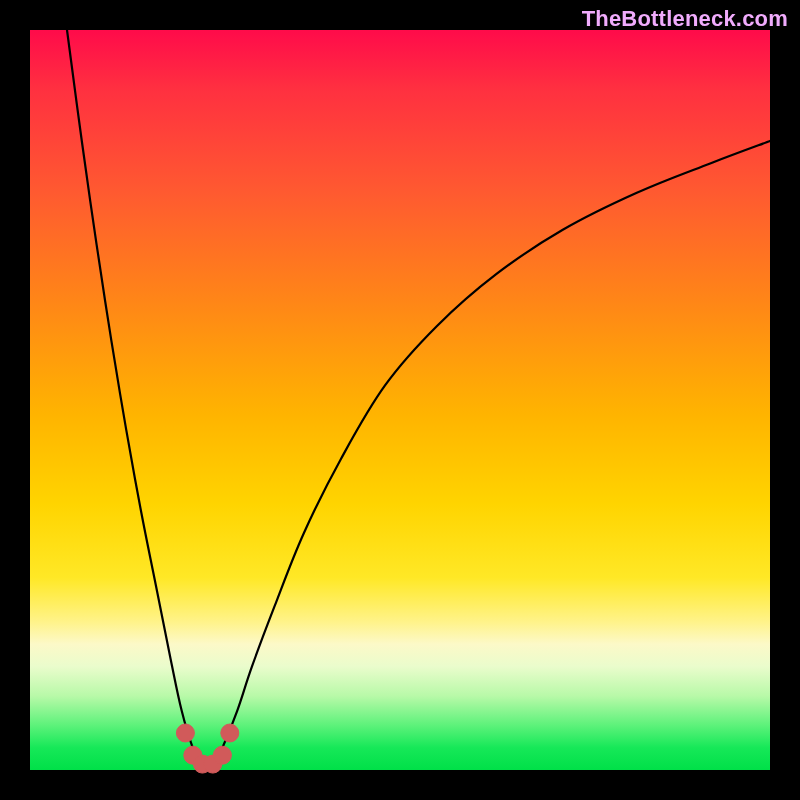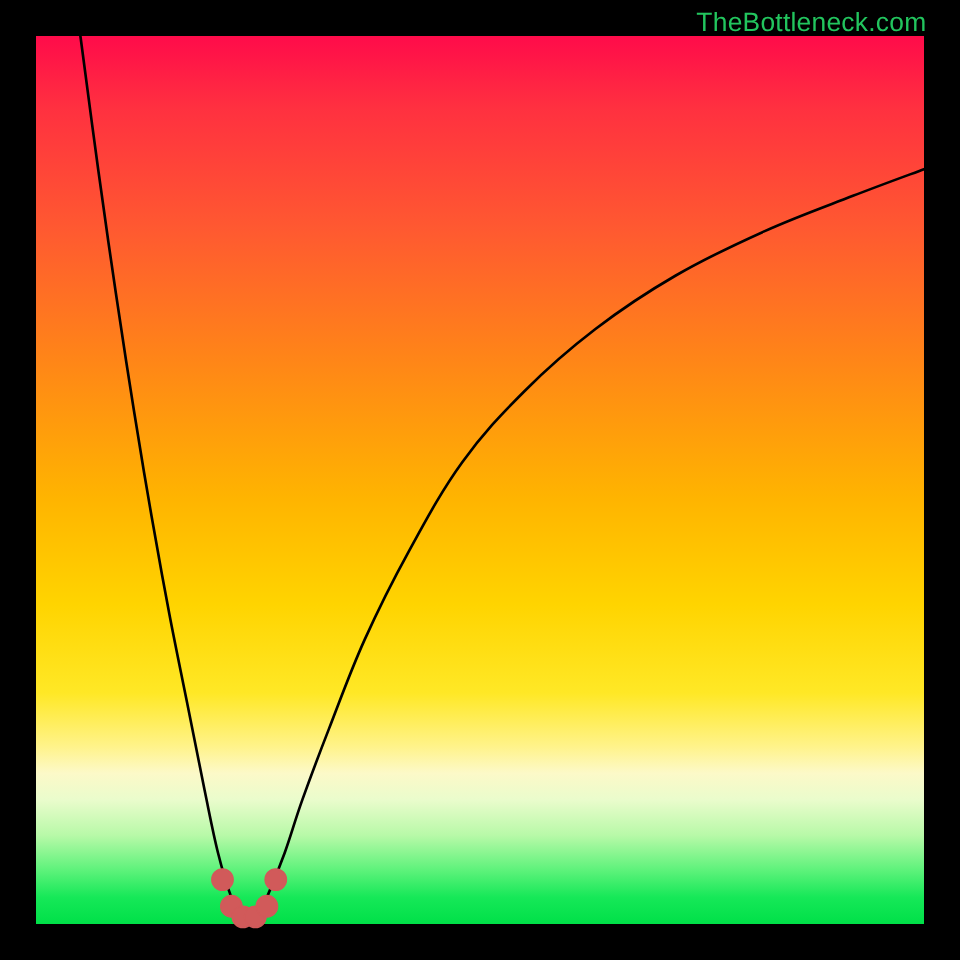--- a/index.html
+++ b/index.html
@@ -30,24 +30,24 @@
       #eafccc 86%,
       #b8f9a8 90%,
       #5cf27a 94%,
       #16e858 97%,
       #00e048 100%
     );
   }
   .watermark {
     position: absolute;
     top: 6px;
-    right: 28px;
-    color: #22c55e;
+    right: 12px;
+    color: #f0abfc;
     font-size: 22px;
-    font-weight: 400;
+    font-weight: 700;
     letter-spacing: 0.2px;
     user-select: none;
   }
   svg.plot {
     position: absolute;
     left: 0;
     top: 0;
     width: 740px;
     height: 740px;
     overflow: visible;

